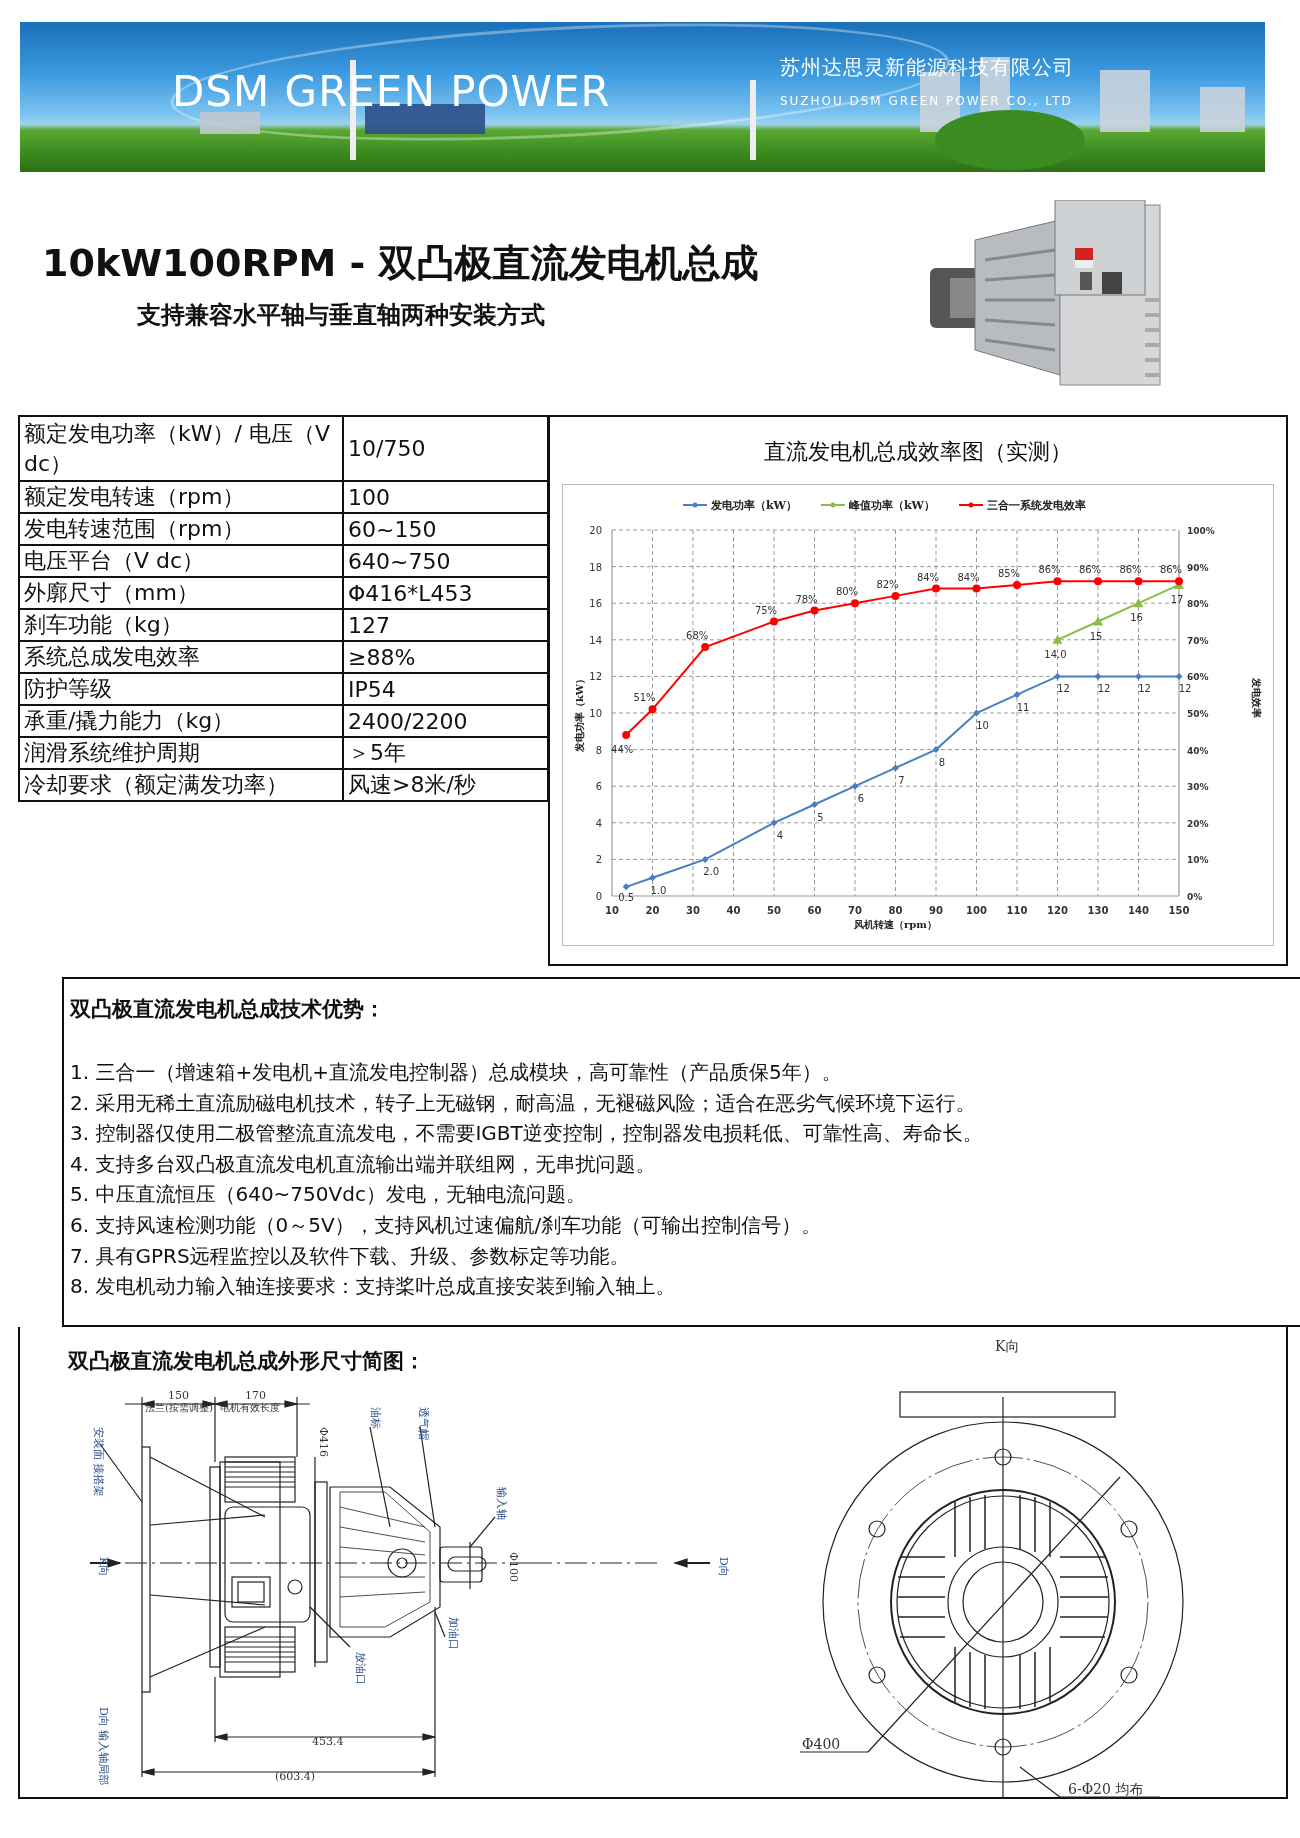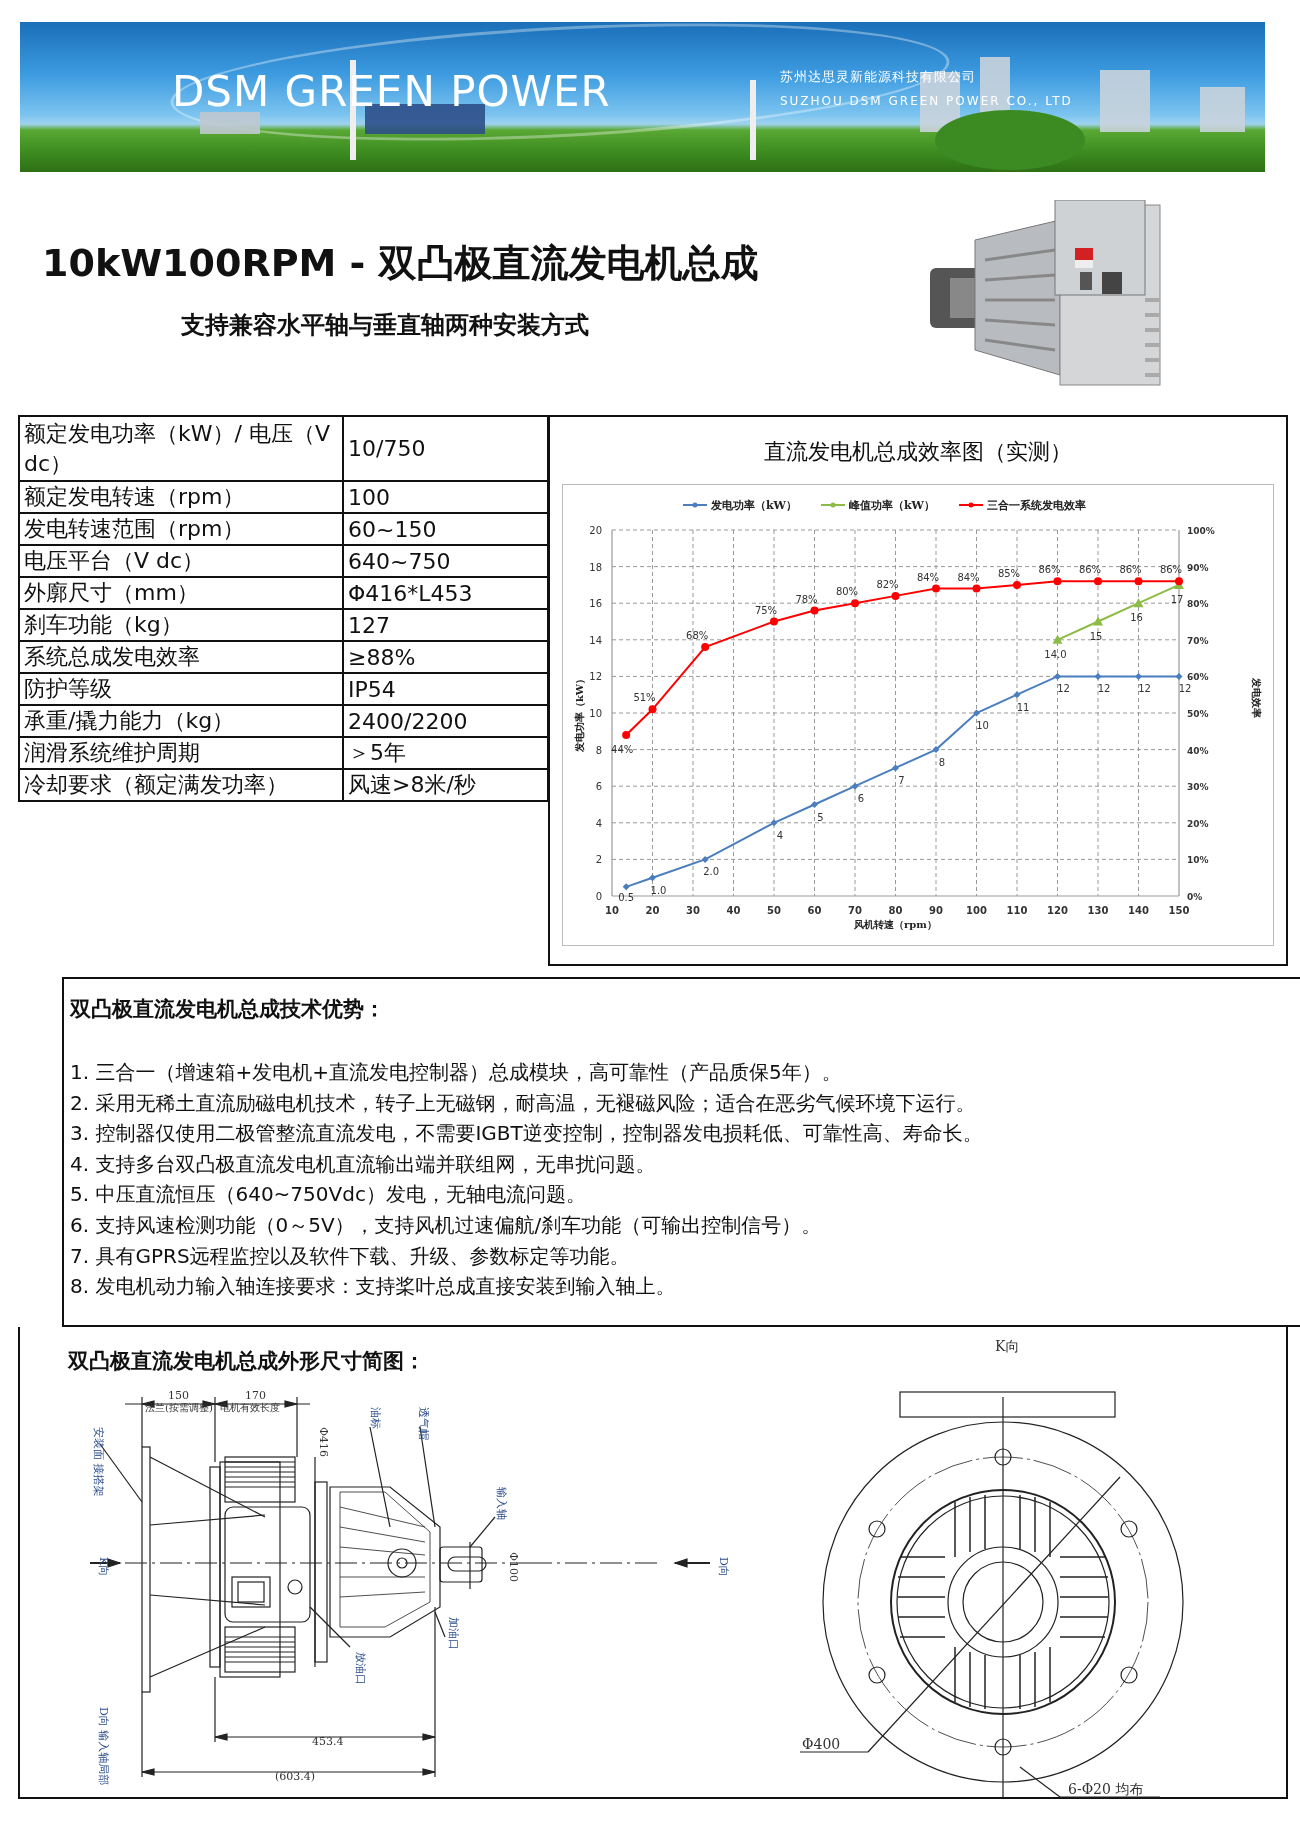--- a/index.html
+++ b/index.html
@@ -1,27 +1,27 @@
 <!DOCTYPE html>
 <html><head>
 <meta charset="utf-8">
 <style>
   * { box-sizing: border-box; margin: 0; padding: 0; }
   body { width: 1300px; height: 1838px; background: #fff; font-family: "DejaVu Sans", sans-serif; color: #111; position: relative; overflow: hidden; }
   .banner { position: absolute; left: 20px; top: 22px; width: 1245px; height: 150px; overflow: hidden;
     background: linear-gradient(180deg, #1a6fb8 0%, #3d9be0 35%, #7cc4f0 62%, #9fd3ef 68%, #5aa834 72%, #3f8f22 85%, #2d6f15 100%); }
   .banner .halo { position: absolute; left: 150px; top: 5px; width: 780px; height: 110px; border-radius: 50%; border: 3px solid rgba(255,255,255,0.35); transform: rotate(-3deg); }
   .banner .brand { position: absolute; left: 152px; top: 45px; font-family: "DejaVu Sans", sans-serif; font-size: 42px; color: #fff; letter-spacing: 1px; font-weight: normal; }
-  .banner .cn-company { position: absolute; left: 760px; top: 46px; font-size: 13px; color: #fff; letter-spacing: 1px; }
+  .banner .cn-company { position: absolute; left: 760px; top: 32px; font-size: 20px; color: #fff; letter-spacing: 1px; }
   .banner .en-company { position: absolute; left: 760px; top: 72px; font-size: 12px; color: #fff; letter-spacing: 2px; }
   .banner .city { position: absolute; bottom: 38px; background: #c9d3dc; opacity: 0.9; }
   .banner .tree { position: absolute; left: 915px; top: 88px; width: 150px; height: 60px; border-radius: 50%; background: #3c8a22; }
   .banner .turbine { position: absolute; width: 6px; background: #eee; bottom: 12px; }
   .title { position: absolute; left: 42px; top: 238px; font-size: 38px; font-weight: bold; letter-spacing: 0px; }
-  .subtitle { position: absolute; left: 137px; top: 309px; font-size: 24px; font-weight: bold; margin-left: 44px; }
+  .subtitle { position: absolute; left: 137px; top: 299px; font-size: 24px; font-weight: bold; }
   .product { position: absolute; left: 930px; top: 200px; width: 300px; height: 190px; }
   .spec-table { position: absolute; left: 18px; top: 415px; width: 531px; border-collapse: collapse; }
   .spec-table td { border: 2.5px solid #111; font-size: 22px; padding: 0 4px; height: 32px; vertical-align: middle; }
   .spec-table td.k { width: 324px; }
   .spec-table tr:first-child td { height: 65px; }
   .chart-cell { position: absolute; left: 548px; top: 415px; width: 740px; height: 551px; border: 2.5px solid #111; border-left: 2.5px solid #111; }
   .chart-title { position: absolute; left: 0; width: 100%; top: 20px; text-align: center; font-size: 22px; }
   .chart-box { position: absolute; left: 12px; top: 67px; width: 712px; height: 462px; border: 1.5px solid #bbb; }
   .chart-box svg { position: absolute; left: 0; top: 0; }
   .adv { position: absolute; left: 18px; top: 977px; width: 1270px; height: 350px; border: 2.5px solid #111; margin-left: 44px; }

